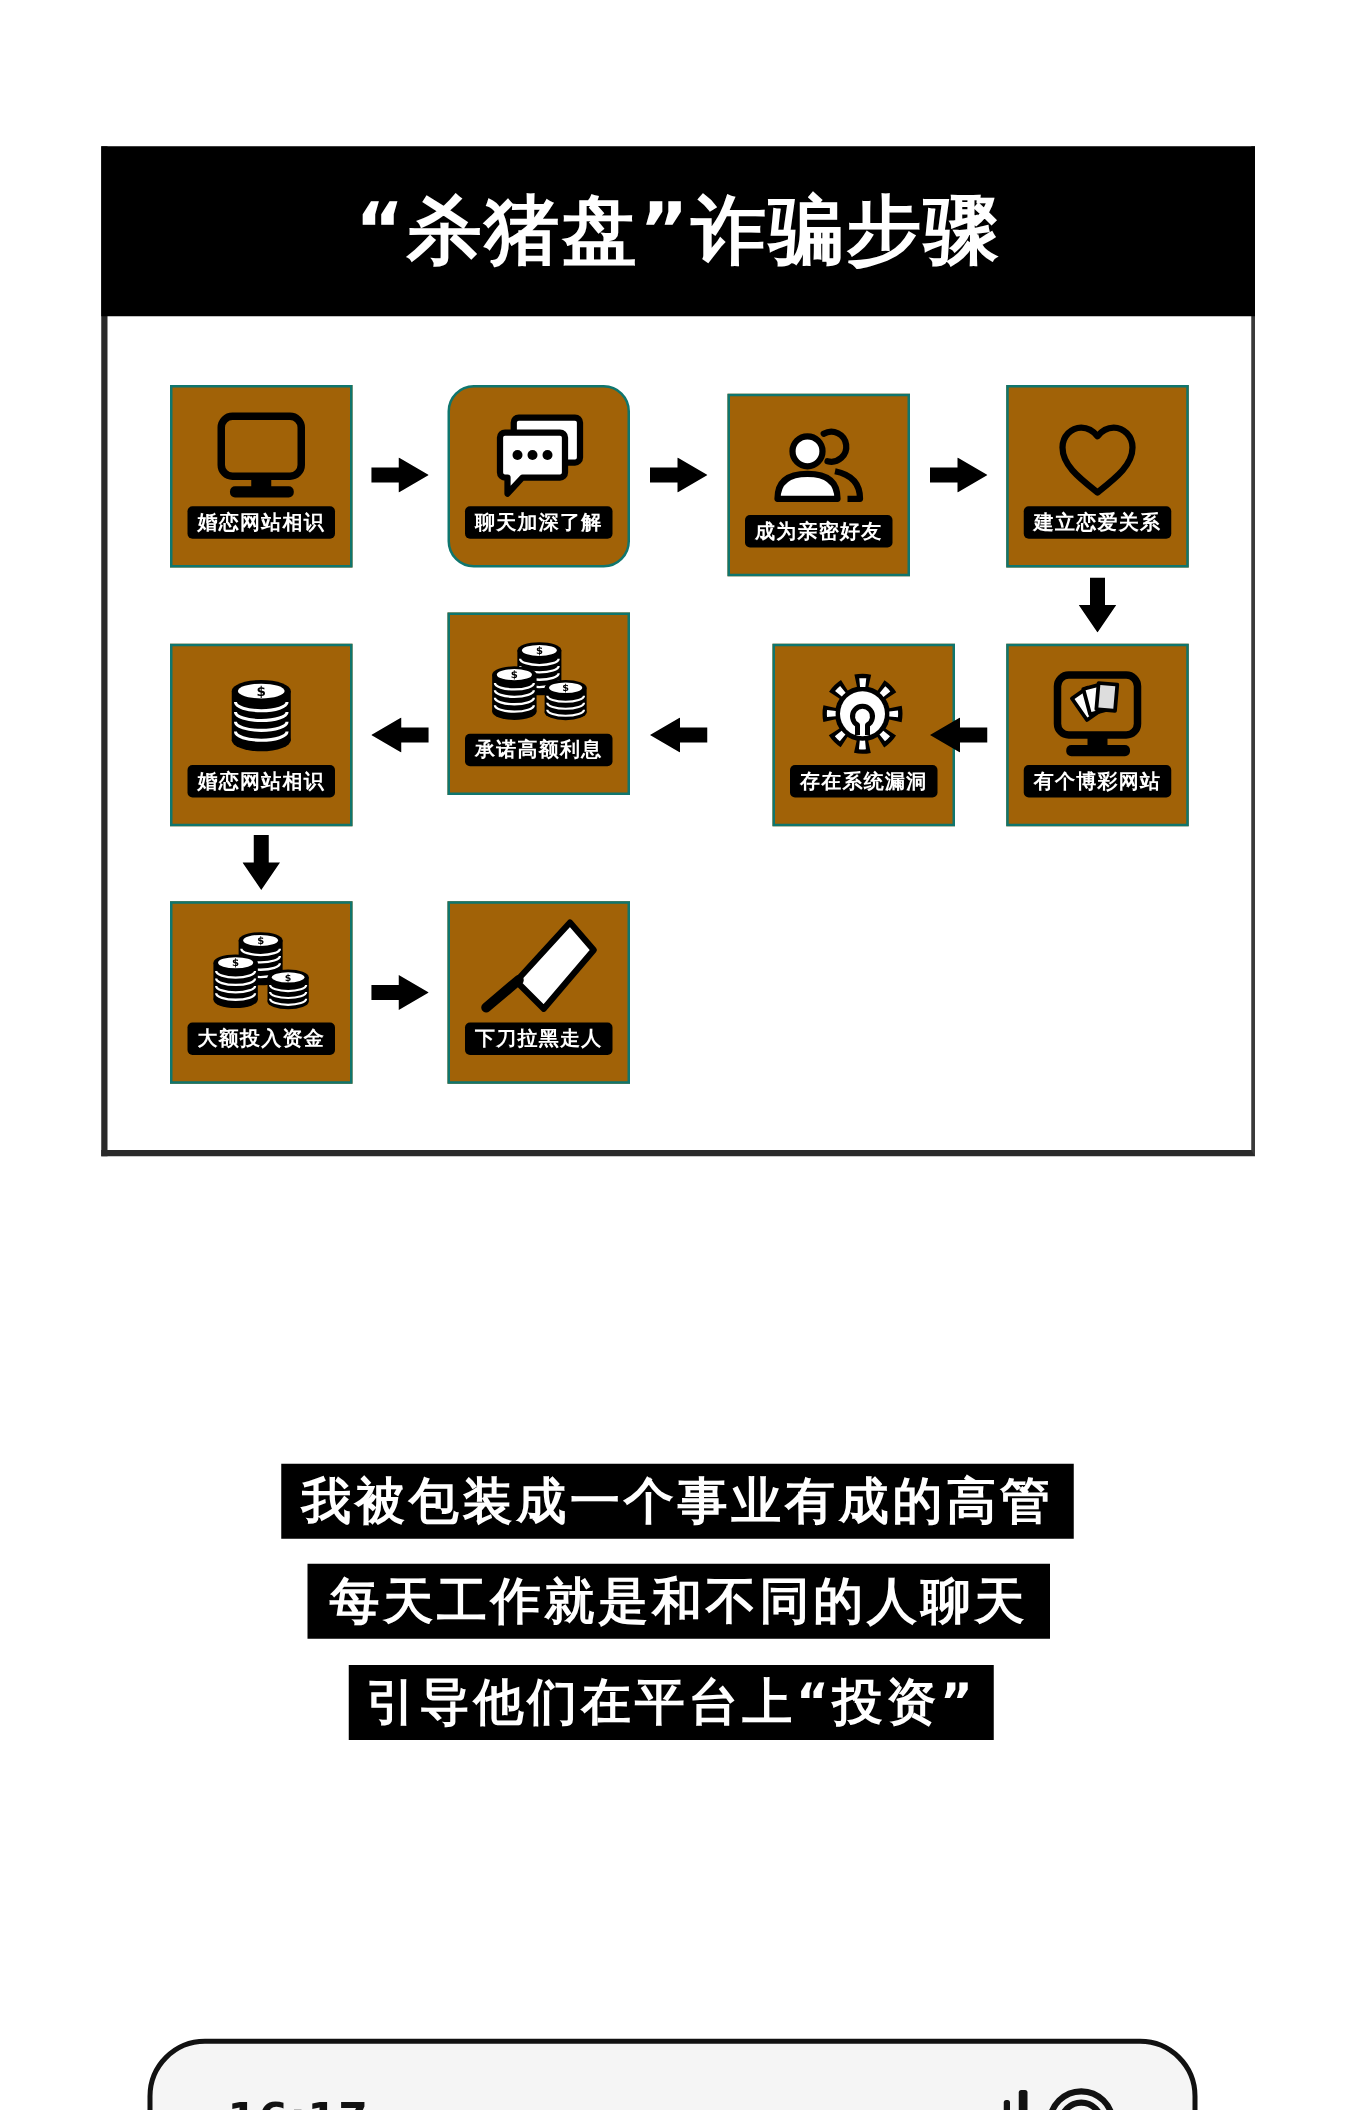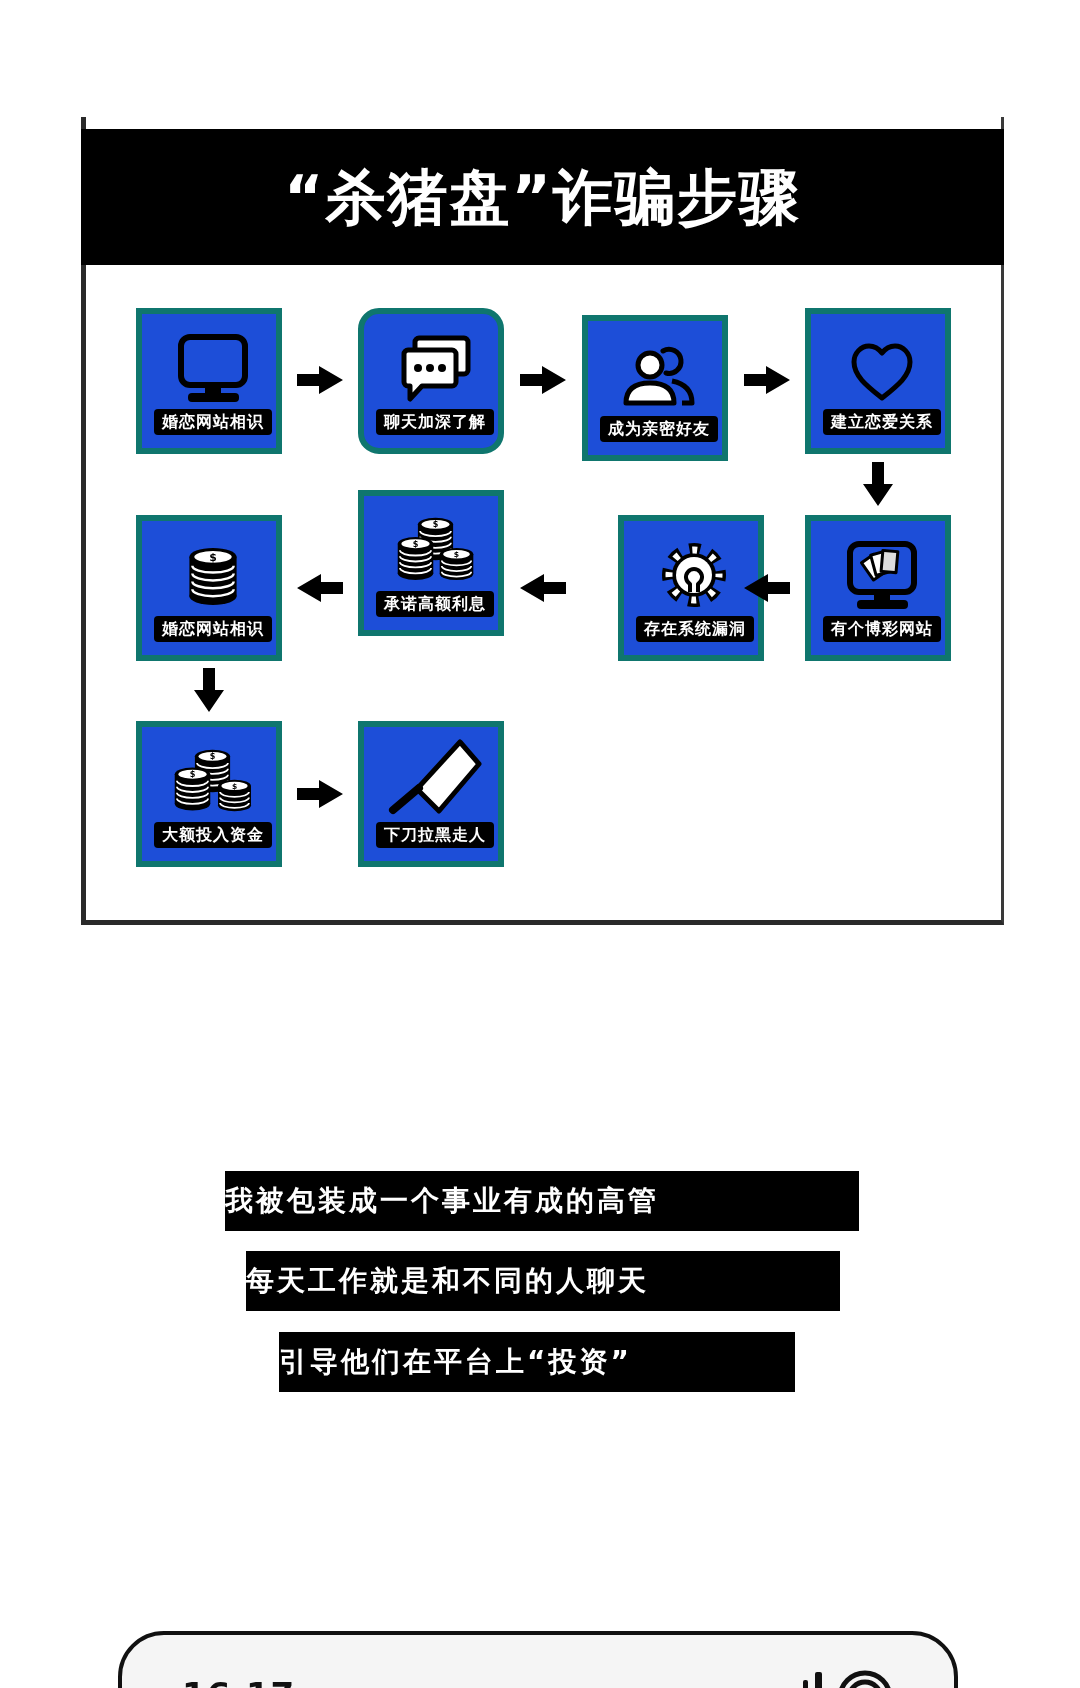--- a/index.html
+++ b/index.html
@@ -8,43 +8,43 @@
     background:#ffffff;
     font-family: "DejaVu Sans", "Liberation Sans", sans-serif;
   }
   .frame {
     position:absolute; left:81px; top:117px; width:923px; height:808px;
     box-sizing:border-box;
     border-left:5px solid #2a2a2a; border-right:3px solid #3a3a3a; border-bottom:5px solid #2a2a2a;
     background:#ffffff;
   }
   .header {
-    position:absolute; left:81px; top:117px; width:923px; height:136px; background:#000;margin-top:12px;
+    position:absolute; left:81px; top:117px; width:923px; height:136px; background:#000;
   }
   .title {
     position:absolute; left:0; right:0; top:0; height:136px; line-height:136px;
     text-align:center; color:#fff; font-size:60px; font-weight:bold; letter-spacing:2px;
   }
   .card {
     position:absolute; width:146px; height:146px; box-sizing:border-box;
-    border:6px solid #0f766e; background:#1d4ed8;
+    border:2px solid #0f766e; background:#a16207;
   }
   .card svg.icon { position:absolute; left:-2px; top:-2px; width:146px; height:96px; overflow:visible; }
   .label {
     position:absolute; left:12px; top:95px; width:118px; height:26px;
     background:#000; color:#fff; border-radius:4px;
     font-size:16px; font-weight:bold; line-height:26px; text-align:center; letter-spacing:1px;
     white-space:nowrap; overflow:hidden;
   }
   .arrow { position:absolute; }
   .arrow.h { width:46px; height:28px; }
   .arrow.v { width:30px; height:44px; }
   .cap {
     position:absolute; height:60px; background:#000; color:#fff;
-    font-size:28px; font-weight:bold; line-height:60px; letter-spacing:3px;
+    font-size:40px; font-weight:bold; line-height:60px; text-align:center; letter-spacing:3px;
     white-space:nowrap; overflow:hidden;
   }
   .phone {
     position:absolute; left:118px; top:1631px; width:840px; height:220px;
     box-sizing:border-box; border:4px solid #111; border-radius:46px; background:#f5f5f5;
   }
   .time {
     position:absolute; left:182px; top:1678px; font-size:34px; font-weight:bold;
     color:#111; line-height:1; letter-spacing:1px;
   }

